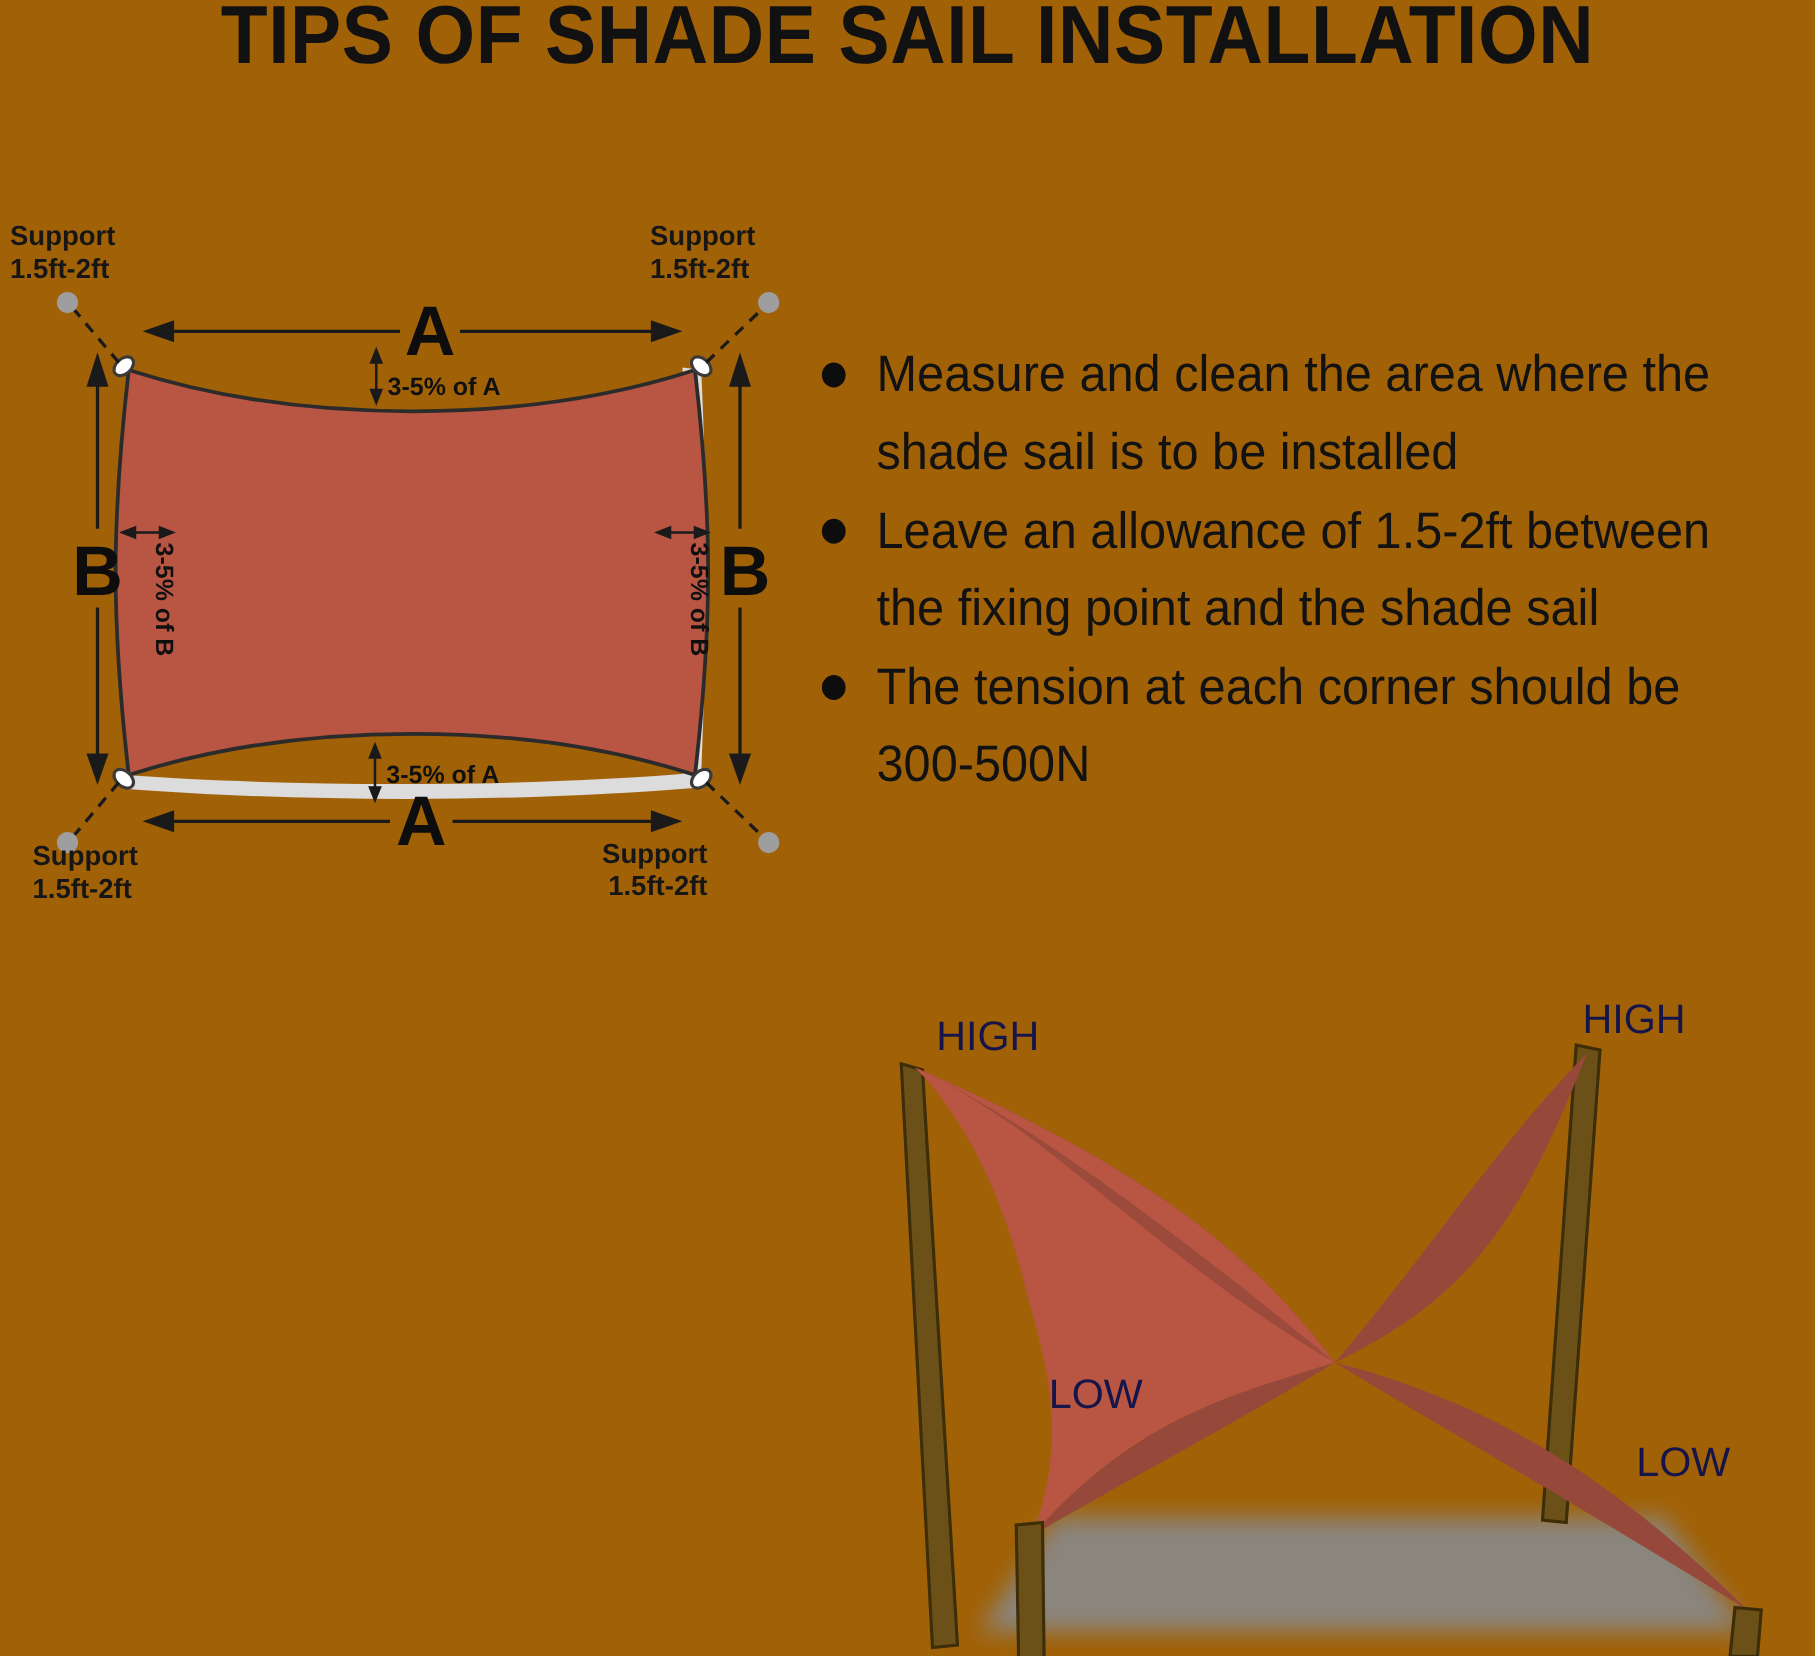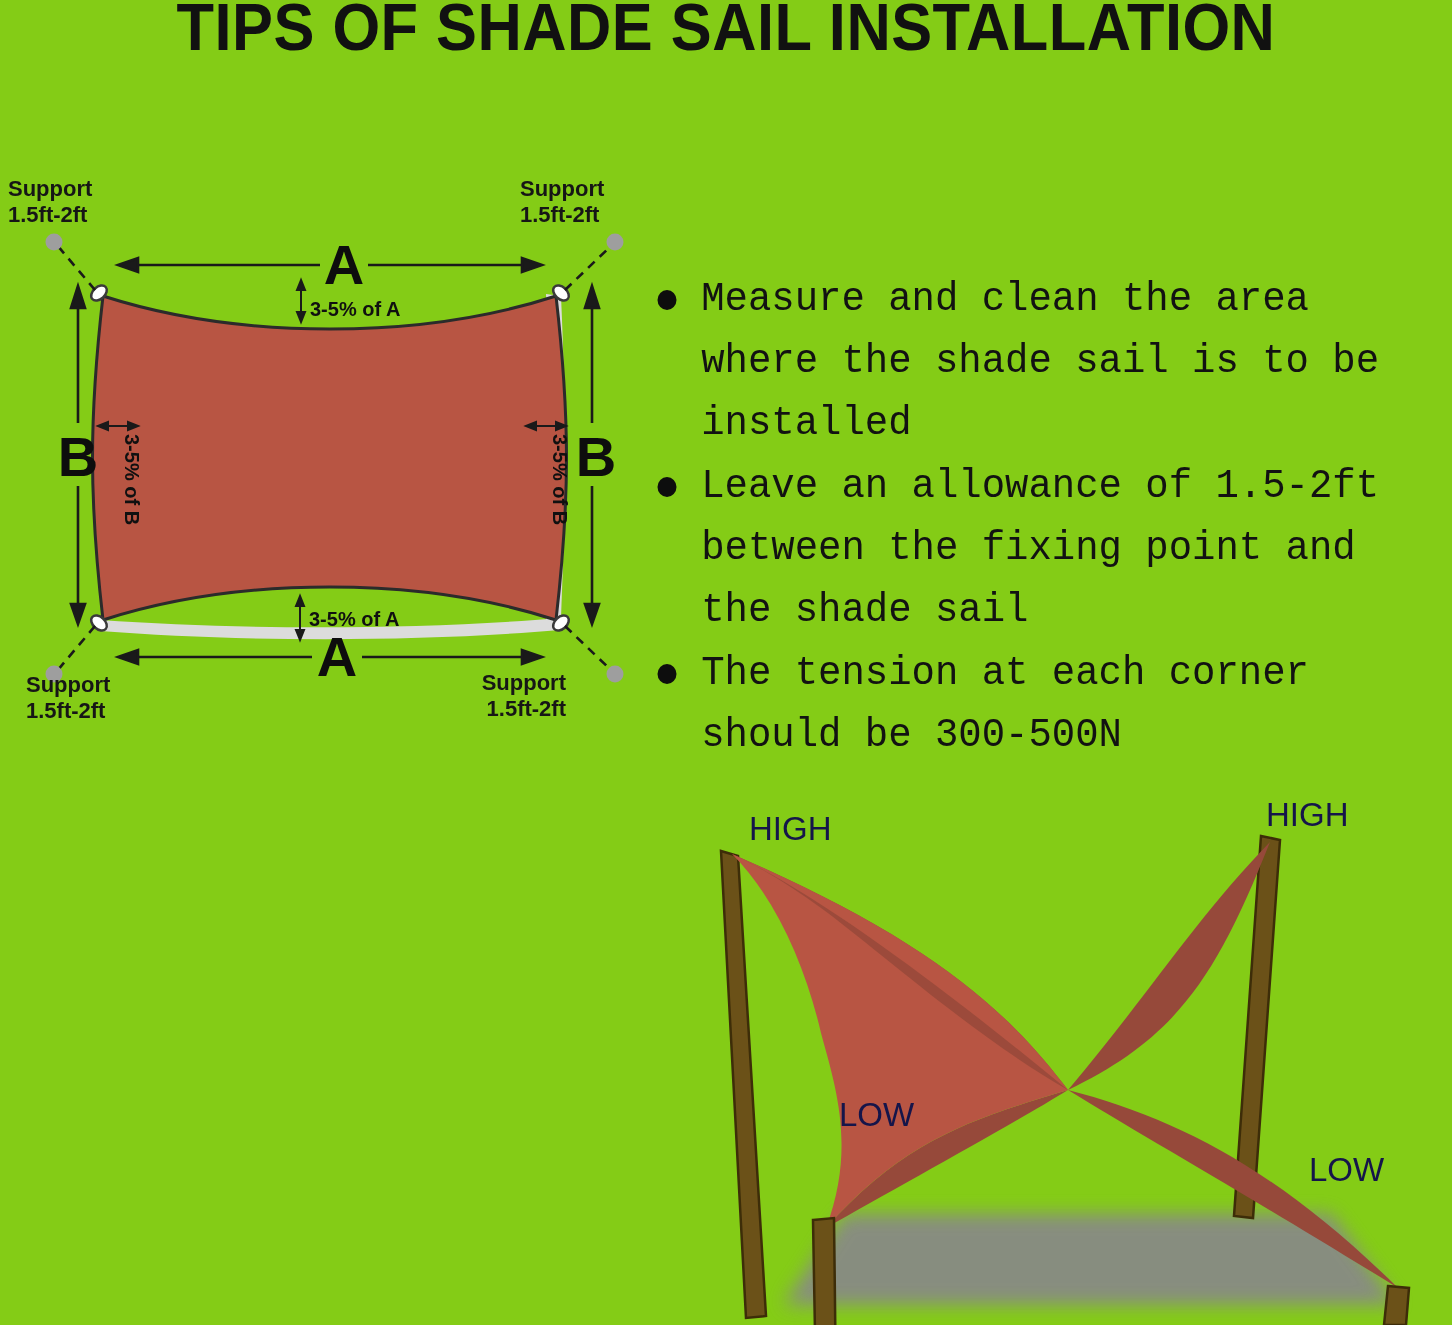--- a/index.html
+++ b/index.html
@@ -8,21 +8,21 @@
     padding: 0;
     background: #ffffff;
   }
   body {
     font-family: "DejaVu Sans", sans-serif;
   }
   #page {
     position: relative;
     width: 1452px;
     height: 1325px;
-    background: #84cc16;
+    background: #a16207;
     overflow: hidden;
   }
 
   
   #title {
     position: absolute;
     left: 0;
     top: -4px;
     width: 1452px;
     text-align: center;
@@ -51,21 +51,21 @@
   #hypar-diagram {
     left: 676px;
     top: 788px;
     width: 776px;
     height: 537px;
   }
 
   
   .bullets {
     position: absolute;
-    font-family: Liberation Mono, monospace;
+    font-family: Liberation Sans, sans-serif;
     color: #121212;
   }
   #bullets-right {
     left: 648px;
     top: 268px;
     width: 804px;
     font-size: 41px;
     line-height: 62px;
   }
   #bullets-left {

